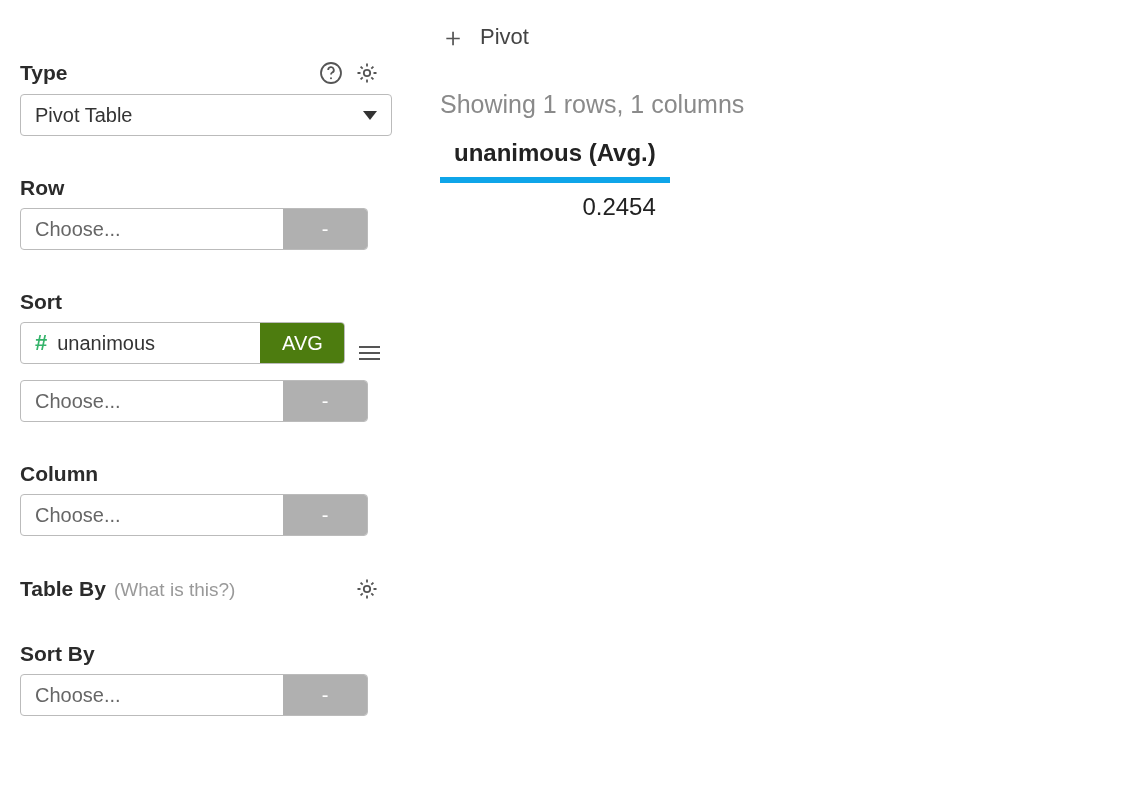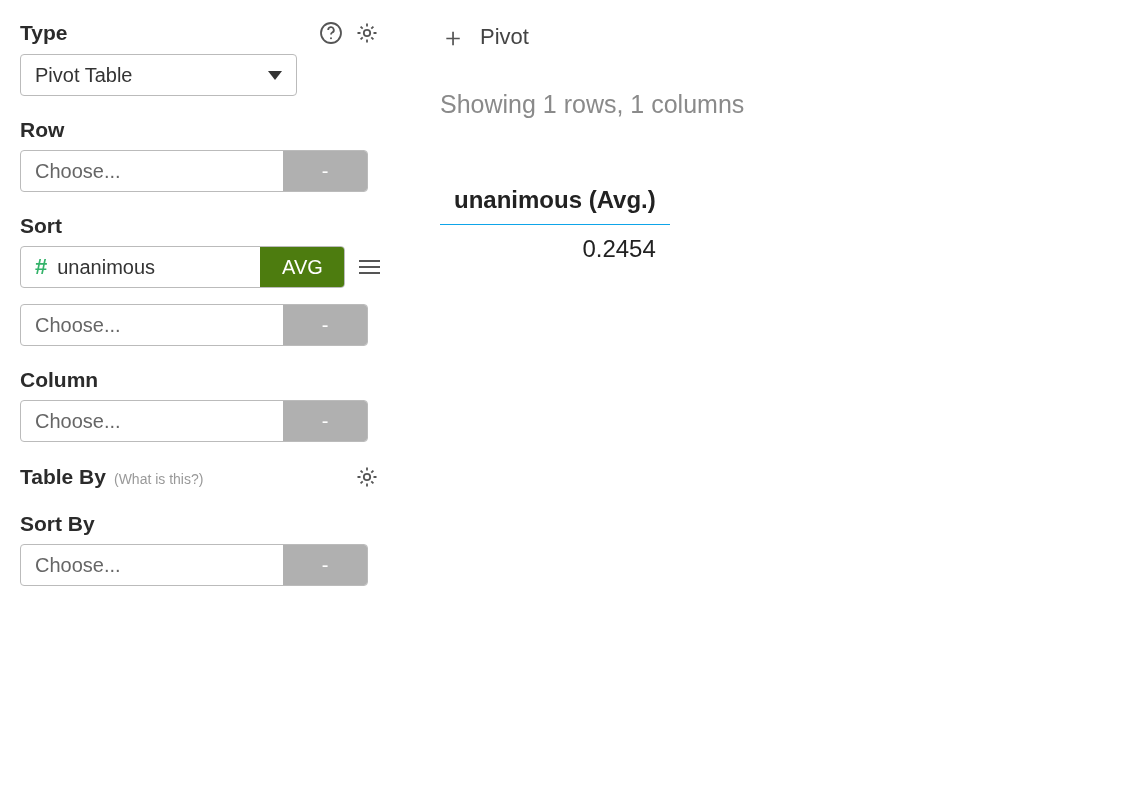--- a/index.html
+++ b/index.html
@@ -37,21 +37,21 @@
     display: flex;
     align-items: baseline;
     gap: 8px;
   }
   .label {
     font-weight: 700;
     font-size: 21px;
     color: #2b2b2b;
   }
   .hint {
-    font-size: 14px;
+    font-size: 19px;
     color: #999;
   }
   .icons {
     display: flex;
     gap: 10px;
     align-items: center;
   }
 
   
   .iconbtn {
@@ -59,24 +59,24 @@
     height: 26px;
     display: inline-flex;
     align-items: center;
     justify-content: center;
     color: #555;
     cursor: pointer;
   }
   .iconbtn svg { width: 24px; height: 24px; }
 
   
-  .section { margin-bottom: 22px; }
+  .section { margin-bottom: 22px; margin-top: 40px; }
 
   .select-full {
-    width: 277px;
+    width: 372px;
     height: 42px;
     border: 1px solid #bbb;
     border-radius: 4px;
     background: #fff;
     display: flex;
     align-items: center;
     justify-content: space-between;
     padding: 0 14px;
     font-size: 20px;
     color: #333;
@@ -90,21 +90,21 @@
   }
   .caret-up {
     width: 0; height: 0;
     border-left: 7px solid transparent;
     border-right: 7px solid transparent;
     border-bottom: 9px solid #333;
   }
 
   .chooser-row {
     display: flex;
-    align-items: center;
+    align-items: flex-end;
     gap: 14px;
   }
   .chooser {
     display: flex;
     width: 348px;
     height: 42px;
     border: 1px solid #bbb;
     border-radius: 4px;
     overflow: hidden;
     background: #fff;
@@ -171,23 +171,22 @@
     margin-bottom: 14px;
   }
   .result-table {
     display: inline-block;
   }
   .rt-head {
     font-size: 24px;
     font-weight: 700;
     color: #222;
     padding: 6px 14px 10px 14px;
-    border-bottom: 1px solid #0ea5e9;
+    border-bottom: 6px solid #0ea5e9;
     text-align: center;
-    margin-top: 47px;
   }
   .rt-cell {
     font-size: 24px;
     color: #222;
     padding: 10px 14px;
     text-align: right;
   }
 </style>
 </head>
 <body>

